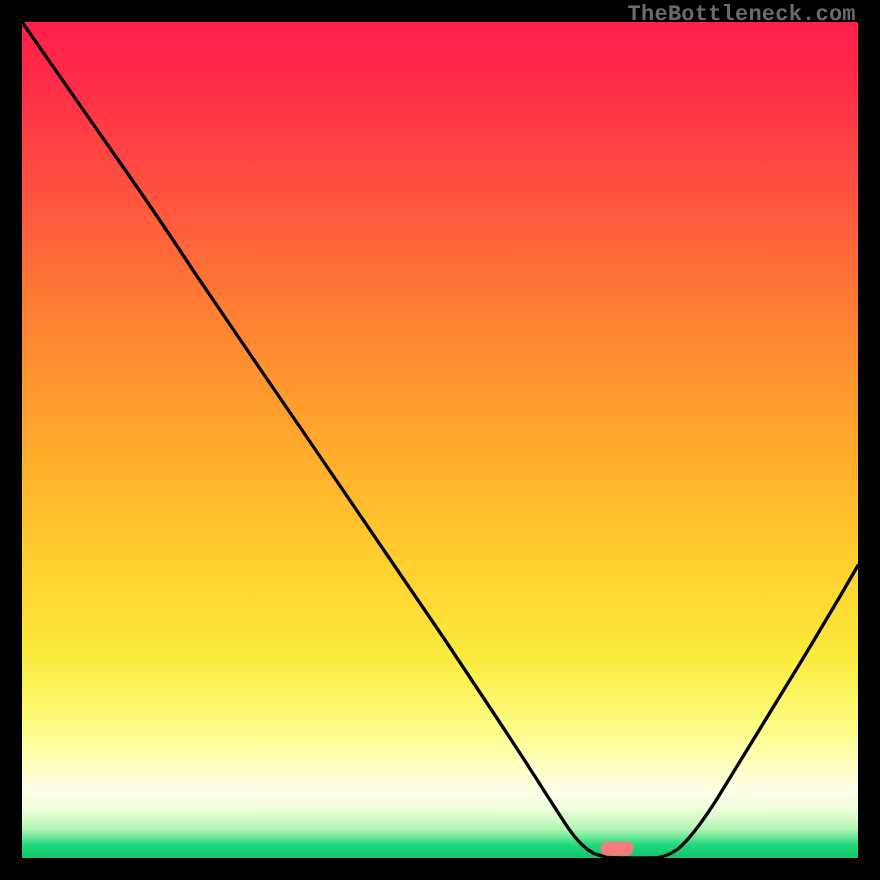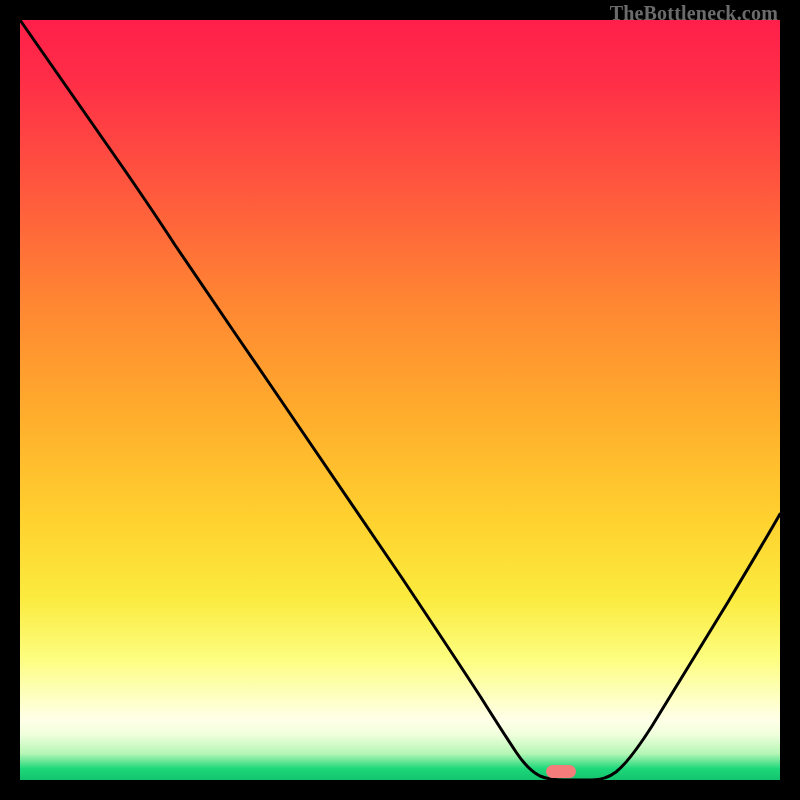--- a/index.html
+++ b/index.html
@@ -40,21 +40,21 @@
       #f0ffdc 94%,
       #b6f6b6 96.5%,
       #1ed87a 98.5%,
       #13c36e 100%
     );
   }
   .watermark {
     position: absolute;
     top: 2px;
     right: 22px;
-    font-family: Liberation Serif, serif;
+    font-family: Liberation Mono, monospace;
     font-size: 20px;
     font-weight: 600;
     letter-spacing: 0.2px;
     color: #6b6b6b;
     user-select: none;
   }
   svg.curve {
     position: absolute;
     left: 20px;
     top: 20px;

